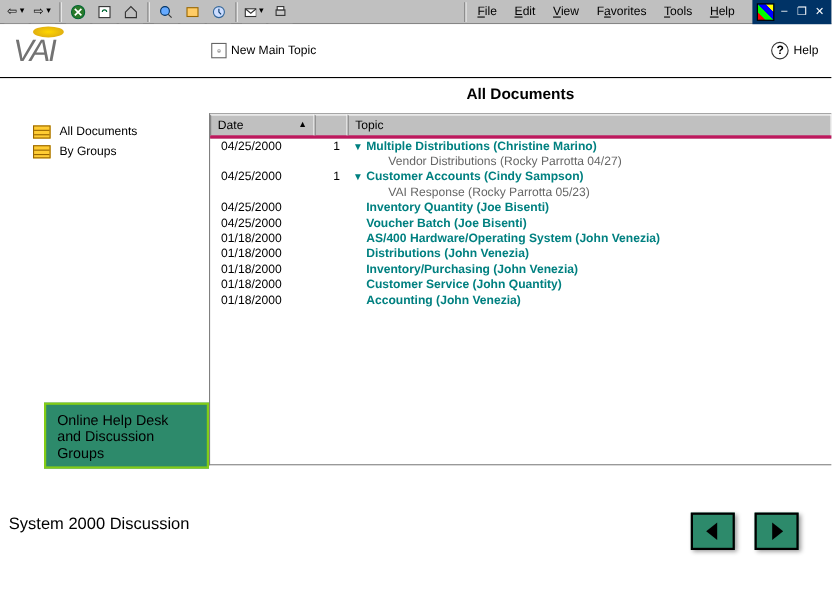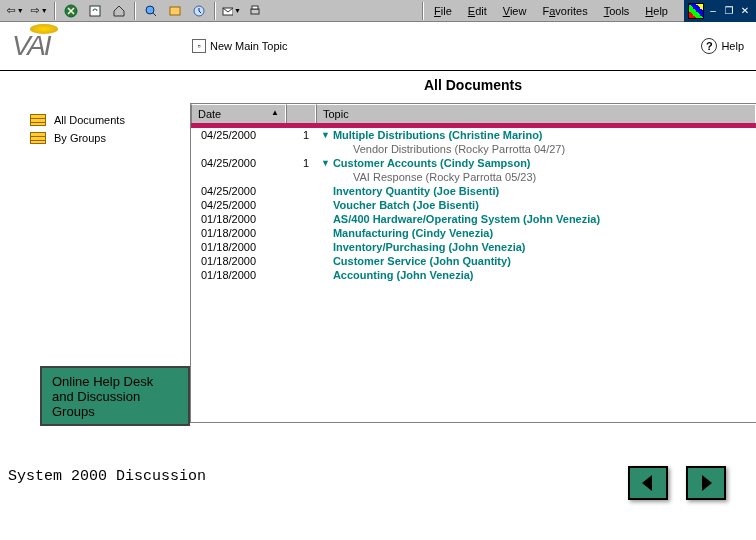--- a/index.html
+++ b/index.html
@@ -31,38 +31,38 @@
   .content { display: flex; }
   .sidebar { width: 190px; padding: 40px 10px 10px 30px; }
   .side-item { display: flex; align-items: center; gap: 8px; padding: 3px 0; cursor: pointer; }
   .side-icon { width: 16px; height: 12px; background: #ffcc33; border: 1px solid #996600; display: flex; flex-direction: column; }
   .side-icon::before { content: ''; height: 3px; border-bottom: 1px solid #996600; }
   .side-icon::after { content: ''; height: 3px; border-bottom: 1px solid #996600; }
   
   .main { flex: 1; }
   .main-title { text-align: center; font-weight: bold; font-size: 14px; padding: 6px 0 10px; }
   .table-wrap { border: 1px solid #808080; border-right: none; background: #fff; min-height: 320px; }
-  .thead { display: flex; background: #c0c0c0; border-bottom: 5px solid #be185d; }
+  .thead { display: flex; background: #c0c0c0; border-bottom: 3px solid #be185d; }
   .th { padding: 3px 6px; border-right: 1px solid #fff; border-left: 1px solid #808080; border-top: 1px solid #fff; }
   .th-date { width: 95px; display: flex; justify-content: space-between; }
   .th-num { width: 30px; }
   .th-topic { flex: 1; }
   .sort-arrow { font-size: 8px; }
   
   .trow { display: flex; padding: 1px 0; font-size: 11px; }
   .td-date { width: 100px; padding-left: 10px; color: #000; }
   .td-num { width: 30px; text-align: center; color: #000; }
   .td-topic { flex: 1; display: flex; align-items: center; gap: 3px; }
   .twisty { color: #008080; font-size: 9px; cursor: pointer; }
   .topic-link { color: #008080; font-weight: bold; cursor: pointer; }
   .child-row .td-topic { padding-left: 32px; color: #666; }
   
-  .green-box { position: absolute; left: 40px; top: 366px; width: 150px; height: 60px; background: #2d8a6b; border: 2px solid #404040; padding: 6px 10px; font-size: 13px; color: #000; display: flex; align-items: center; }
-  
-  .footer-text { position: absolute; left: 8px; bottom: 55px; font-family: Liberation Mono, monospace; font-size: 15px; }
+  .green-box { position: absolute; left: 40px; top: 366px; width: 150px; height: 60px; background: #2d8a6b; border: 2px solid #84cc16; padding: 6px 10px; font-size: 13px; color: #000; display: flex; align-items: center; }
+  
+  .footer-text { position: absolute; left: 8px; bottom: 55px; font-family: Liberation Sans, sans-serif; font-size: 15px; }
   
   .nav-arrows { position: absolute; right: 30px; bottom: 40px; display: flex; gap: 18px; }
   .nav-arrow { width: 40px; height: 34px; background: #2d8a6b; border: 2px solid #000; display: flex; align-items: center; justify-content: center; cursor: pointer; box-shadow: 2px 2px 4px rgba(0,0,0,0.4); }
   .nav-arrow svg { width: 24px; height: 24px; }
 </style>
 </head>
 <body>
 
 <div class="toolbar">
   <div class="toolbar-left">
@@ -233,21 +233,21 @@
             <div class="td-topic">
               <span class="twisty" style="visibility:hidden">▼</span>
               <span class="topic-link">AS/400 Hardware/Operating System (John Venezia)</span>
             </div>
           </div>
           <div class="trow">
             <div class="td-date">01/18/2000</div>
             <div class="td-num"></div>
             <div class="td-topic">
               <span class="twisty" style="visibility:hidden">▼</span>
-              <span class="topic-link">Manufacturing (Cindy Venezia)</span>
+              <span class="topic-link">Distributions (John Venezia)</span>
             </div>
           </div>
           <div class="trow">
             <div class="td-date">01/18/2000</div>
             <div class="td-num"></div>
             <div class="td-topic">
               <span class="twisty" style="visibility:hidden">▼</span>
               <span class="topic-link">Inventory/Purchasing (John Venezia)</span>
             </div>
           </div>

